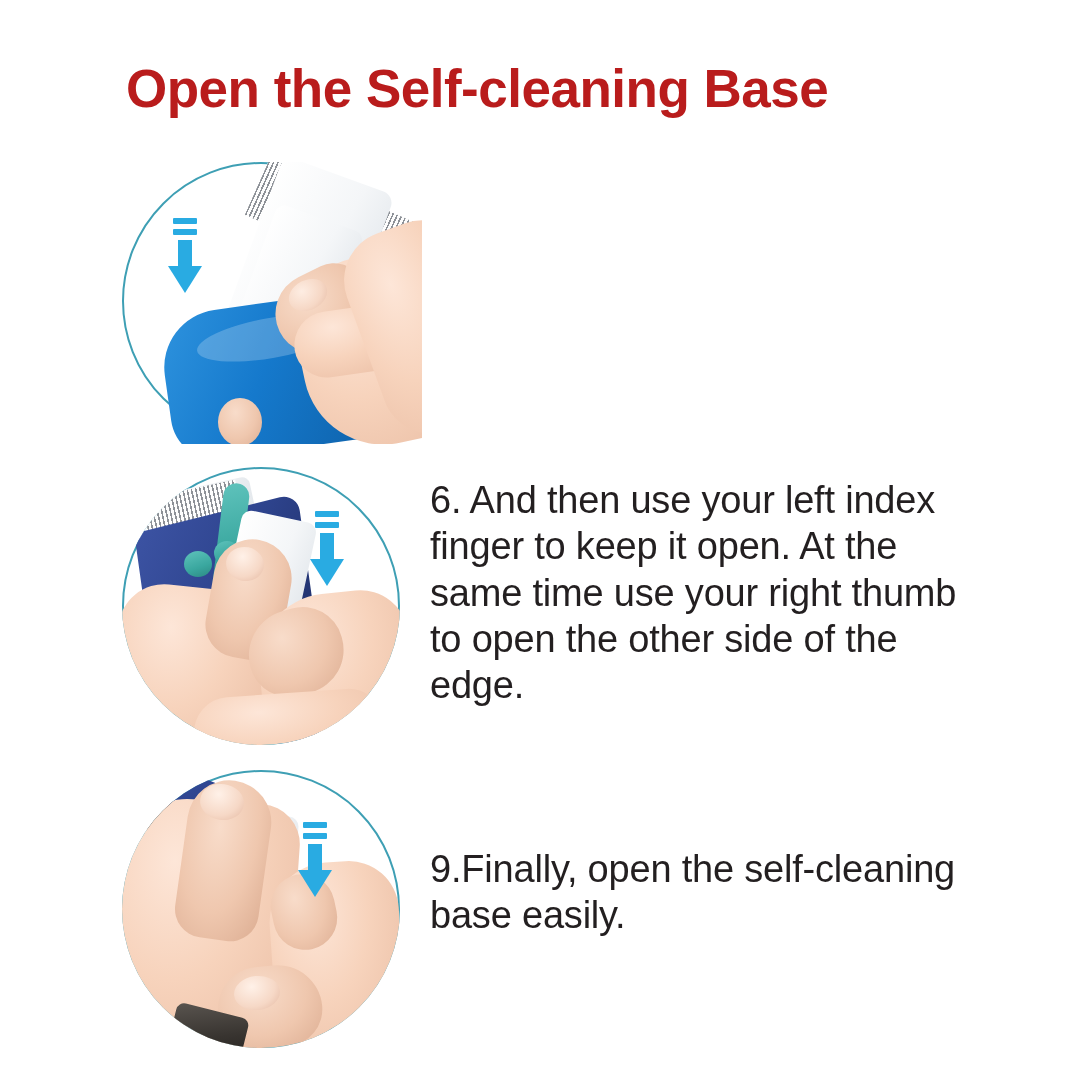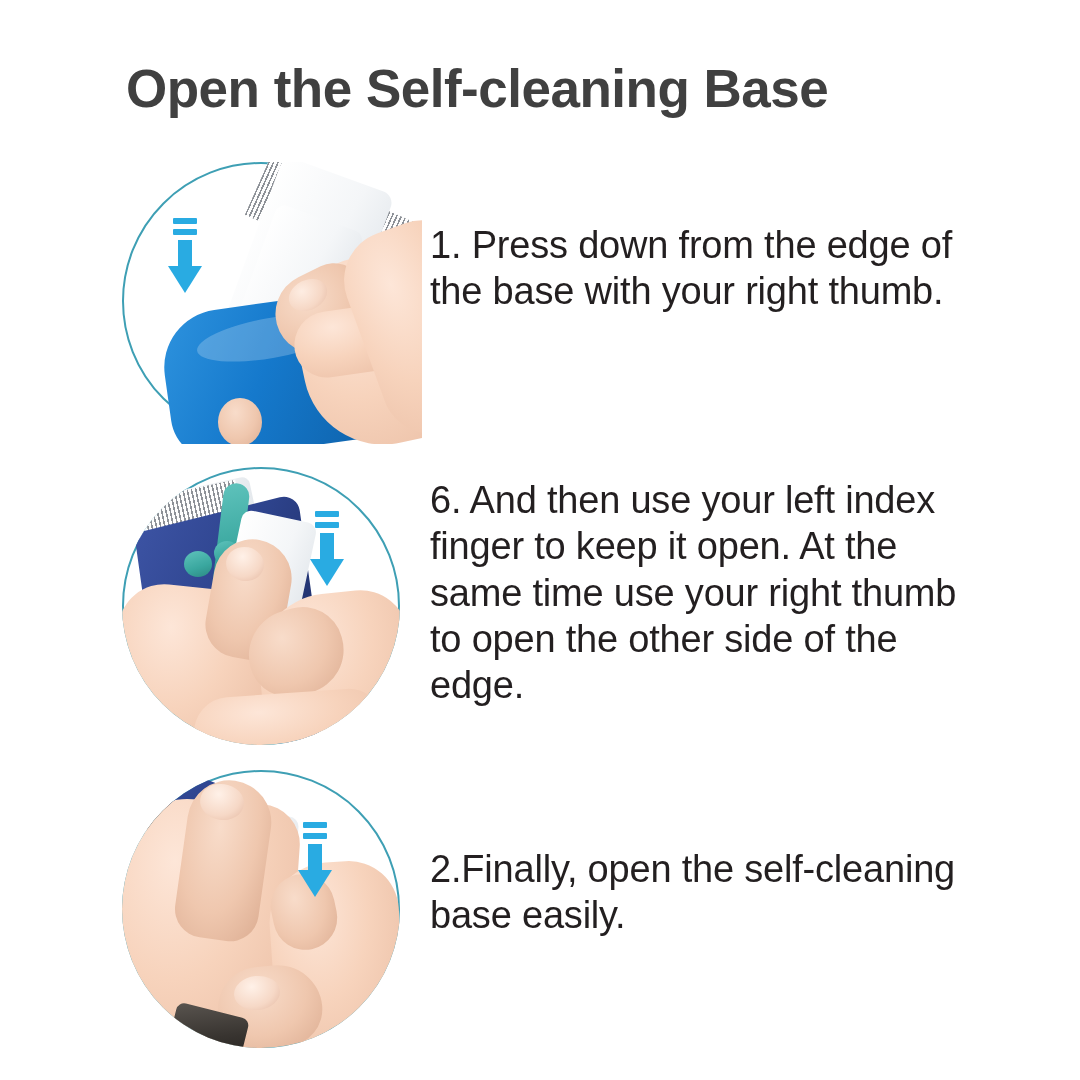--- a/index.html
+++ b/index.html
@@ -18,21 +18,21 @@
 
   
   #page-title {
     position: absolute;
     left: 126px;
     top: 60px;
     width: 860px;
     font-size: 53px;
     font-weight: bold;
     letter-spacing: -0.5px;
-    color: #404040;
+    color: #b91c1c;
     white-space: nowrap;
     line-height: 1.1;
   }
 
   
   .step-row {
     position: absolute;
     left: 0;
     width: 1080px;
   }
@@ -195,21 +195,20 @@
     </div>
 
     <div class="down-arrow" style="left:44px; top:54px;">
       <div class="dash dash-1"></div>
       <div class="dash dash-2"></div>
       <div class="shaft"></div>
       <div class="head"></div>
     </div>
   </div>
 
-  <div class="step-text" id="step-text-1">1. Press down from the edge of the base with your right thumb.</div>
 </div>
 
 <div class="step-row" id="step-row-2">
 
   <div class="photo-circle">
     <div class="photo-clip">
       <div class="scene">
 
         <div class="white-body" style="left:20px; top:20px; width:120px; height:120px; border-radius:8px; transform:rotate(-12deg);"></div>
         <div class="comb-teeth" style="left:24px; top:22px; width:96px; height:56px; transform:rotate(-12deg);"></div>
@@ -274,14 +273,14 @@
     </div>
 
     <div class="down-arrow" style="left:174px; top:50px;">
       <div class="dash dash-1"></div>
       <div class="dash dash-2"></div>
       <div class="shaft"></div>
       <div class="head"></div>
     </div>
   </div>
 
-  <div class="step-text" id="step-text-3">2.Finally, open the self-cleaning base easily.</div>
+  <div class="step-text" id="step-text-3">9.Finally, open the self-cleaning base easily.</div>
 </div>
 
 </body></html>

